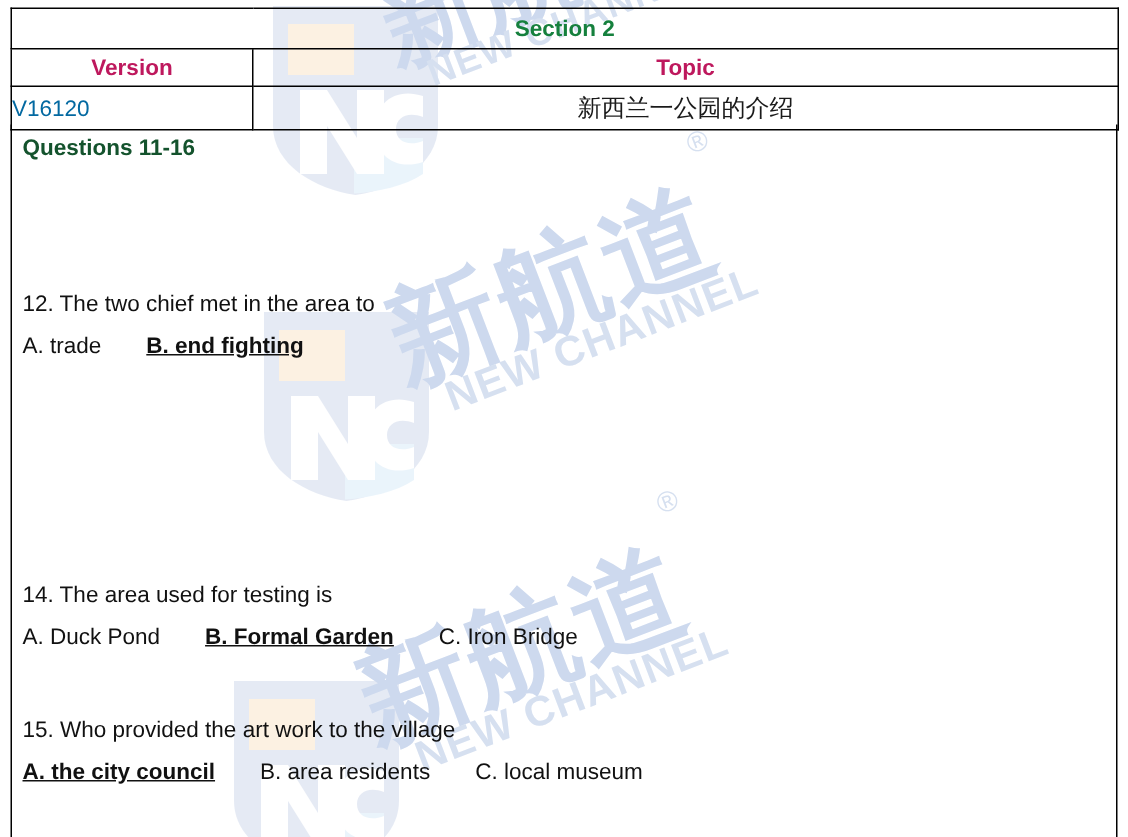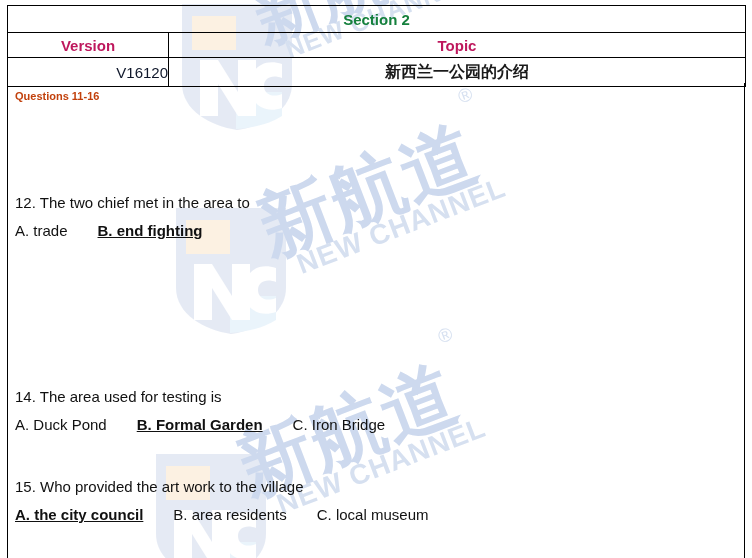--- a/index.html
+++ b/index.html
@@ -106,32 +106,32 @@
     height: 24px;
     text-align: center;
     color: #be185d;
     font-weight: 700;
     font-size: 15px;
     font-family: "Liberation Sans", sans-serif;
   }
 
   .cell-val {
     height: 28px;
-    text-align: right;
-    color: #0f172a;
+    text-align: left;
+    color: #0369a1;
     font-weight: 400;
     font-size: 15px;
     font-family: "Liberation Sans", sans-serif;
   }
 
   .cell-val-cn {
     height: 28px;
     text-align: center;
     color: #1a1a1a;
-    font-weight: 700;
+    font-weight: 400;
     font-size: 16px;
     font-family: "DejaVu Sans", sans-serif;
   }
 
   
   .body-frame {
     position: absolute;
     left: 7px;
     top: 83px;
     width: 738px;
@@ -144,23 +144,23 @@
   .qblock {
     position: absolute;
     left: 0;
     width: 738px;
     box-sizing: border-box;
     padding-left: 7px;
   }
 
   .q-title {
     font-family: "Liberation Sans", sans-serif;
-    font-size: 11px;
-    font-weight: 700;
-    color: #c2410c;
+    font-size: 15px;
+    font-weight: 700;
+    color: #14532d;
     white-space: nowrap;
   }
 
   .q-stem {
     font-family: "Liberation Sans", sans-serif;
     font-size: 15px;
     font-weight: 400;
     color: #111111;
     white-space: nowrap;
   }

